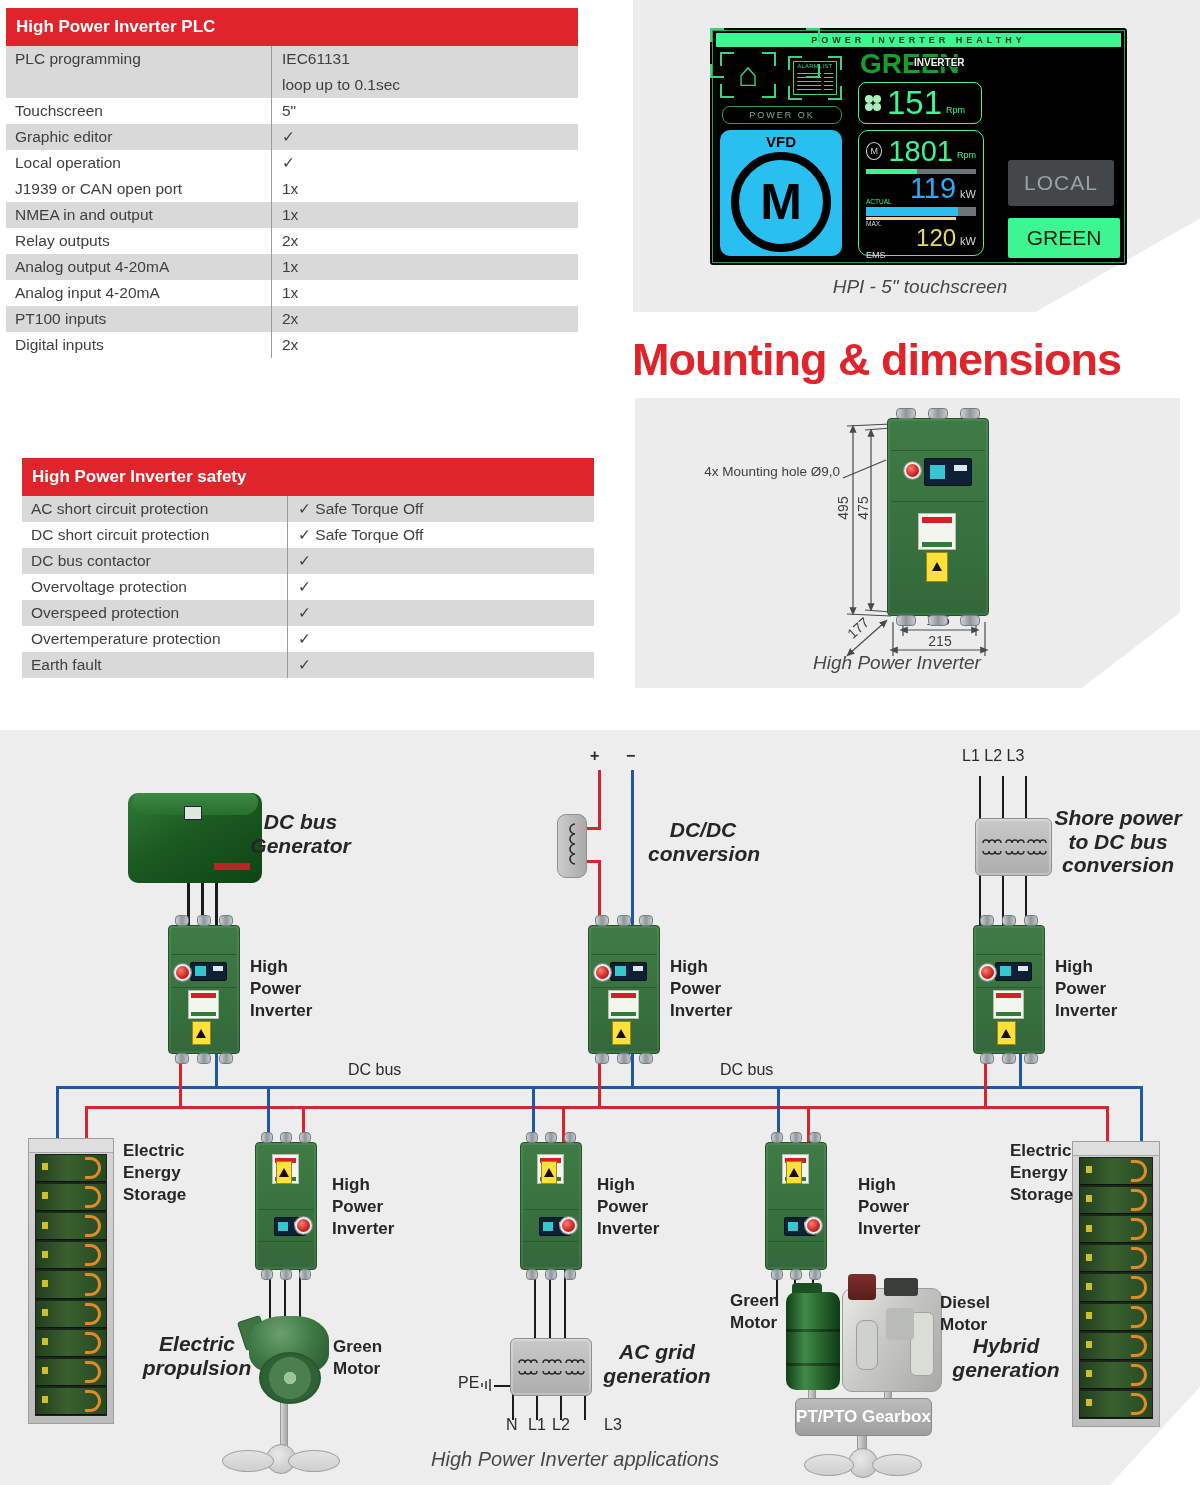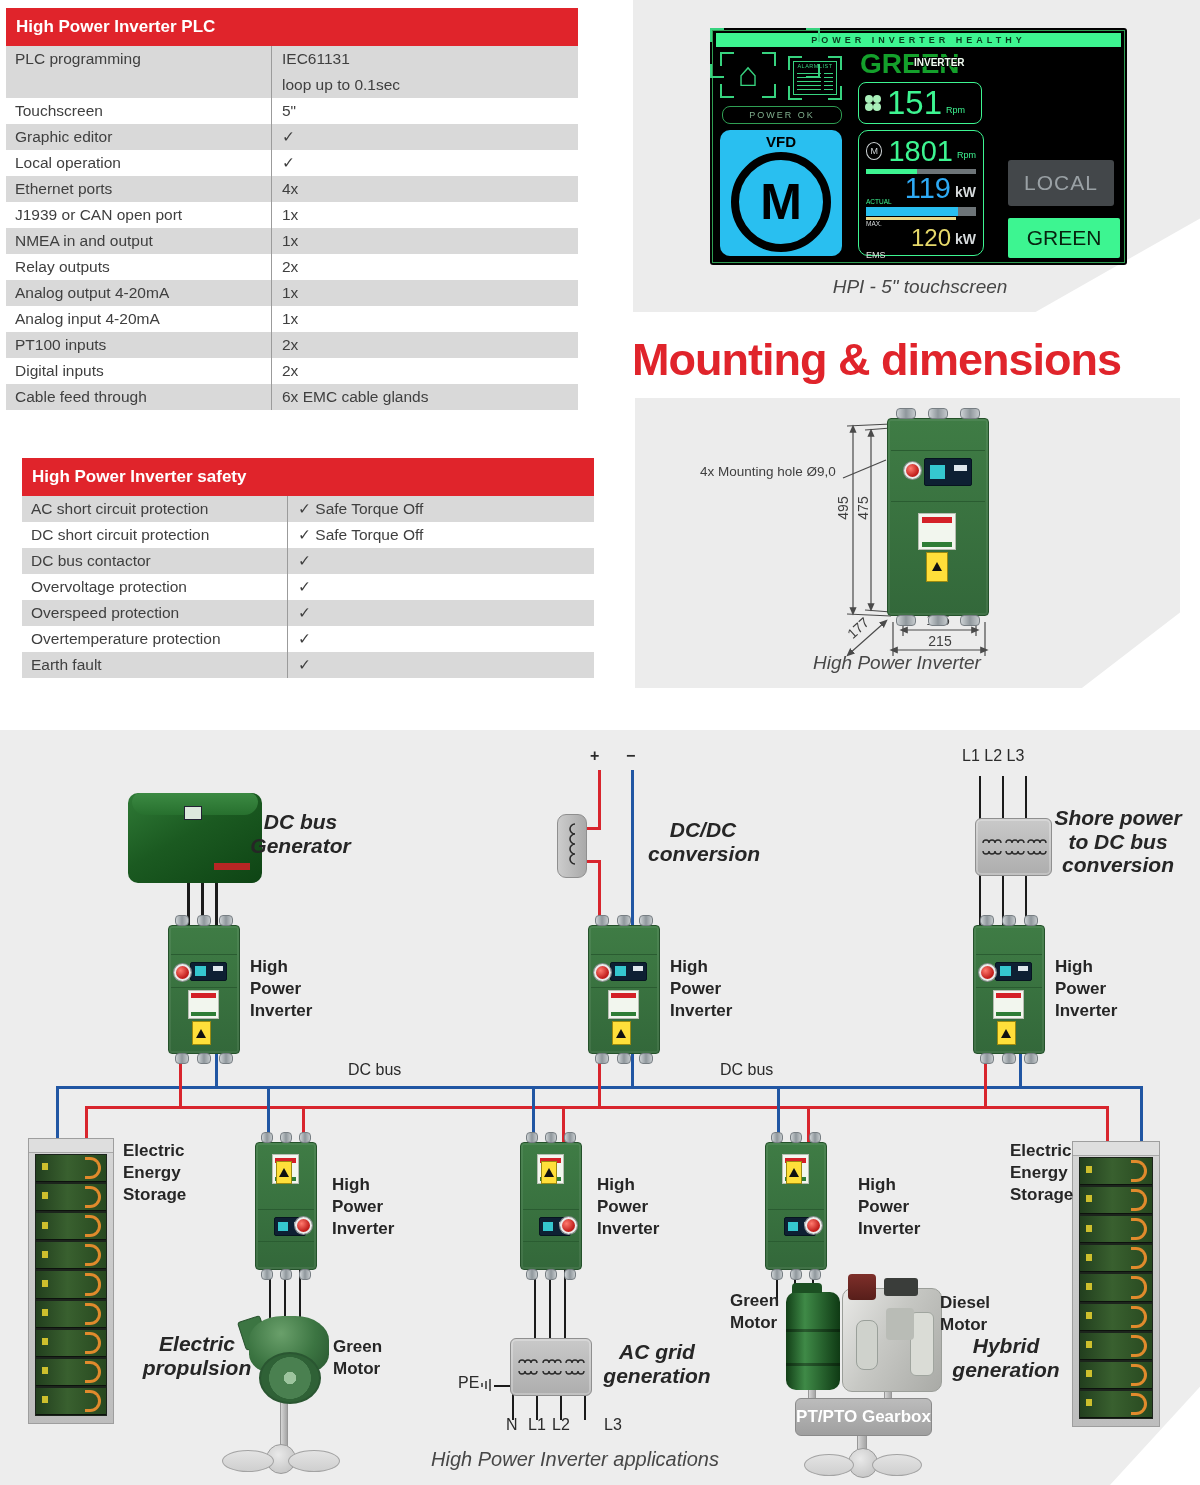--- a/index.html
+++ b/index.html
@@ -71,21 +71,21 @@
   .vfdbox .m{font-size:50px;font-weight:800;color:#000;line-height:1;}
   .mbox{position:absolute;left:148px;top:102px;width:126px;height:126px;border:1px solid #3df591;border-radius:10px;
         background:#000;box-sizing:border-box;padding:5px 7px;}
   .mrow1{display:flex;align-items:flex-start;}
   .mcirc{width:16px;height:16px;border:1.5px solid #cfd4d6;border-radius:50%;color:#cfd4d6;font-size:9px;
          text-align:center;line-height:16px;margin-top:6px;}
   .mrow1 .v{font-size:29px;color:#3df591;margin-left:6px;line-height:30px;}
   .bar1{margin-top:3px;height:5px;width:110px;background:linear-gradient(90deg,#3df591 0 46%,#6d7478 46%);}
   .kwrow{display:flex;justify-content:flex-end;align-items:flex-end;}
   .kw119{font-size:29px;color:#2eaaf5;line-height:28px;}
-  .kwu{font-size:14px;color:#d6dadc;margin:0 0 2px 4px;font-weight:bold;}
+  .kwu{font-size:11px;color:#d6dadc;margin:0 0 2px 4px;}
   .tiny{font-size:6.5px;}
   .actual{color:#3df591;margin-top:-4px;}
   .bar2{height:9px;width:110px;background:linear-gradient(90deg,#29bff0 0 84%,#6d7478 84%);margin-top:2px;}
   .bar2y{height:3px;width:110px;background:linear-gradient(90deg,#ead98a 0 82%,transparent 82%);margin-top:1px;}
   .maxl{color:#d6dadc;}
   .kw120{font-size:24px;color:#e6d96a;line-height:22px;}
   .ems{font-size:9px;color:#e0e0e0;margin-top:1px;}
   .localbtn{position:absolute;left:298px;top:132px;width:106px;height:46px;background:#43474a;border-radius:3px;
             color:#9aa1a5;font-size:21px;letter-spacing:1px;text-align:center;line-height:46px;}
   .remotebtn{position:absolute;left:298px;top:190px;width:112px;height:40px;background:#3df591;border-radius:2px;
@@ -175,21 +175,21 @@
   .hub{position:absolute;border-radius:50%;background:radial-gradient(circle at 40% 35%,#e9e9e9,#bdbdbd);border:1px solid #999;}
   .blade{position:absolute;background:linear-gradient(#e3e3e3,#cfcfcf);border:1px solid #a3a3a3;border-radius:50%;}
 
   
   .lbl{position:absolute;font-weight:700;font-size:17px;color:#262626;line-height:1.28;white-space:pre-line;}
   .lbl.it{font-style:italic;font-size:21px;text-align:center;line-height:1.12;}
   .plain{position:absolute;font-size:16px;color:#2b2b2b;white-space:pre;}
 
   
   .dim{position:absolute;font-size:14px;color:#3f3f3f;width:40px;text-align:center;}
-  .note{position:absolute;left:700px;top:464px;width:140px;font-size:13.5px;color:#3f3f3f;text-align:left;}
+  .note{position:absolute;left:700px;top:464px;width:140px;font-size:13.5px;color:#3f3f3f;text-align:right;}
 </style>
 </head>
 <body>
 
 <div class="abs panelA"></div>
 <div class="abs panelB"></div>
 <div class="abs panelC"></div>
 
 <div class="abs spec" style="left:6px;top:8px;">
   <div class="thead">High Power Inverter PLC</div>
@@ -204,24 +204,20 @@
         <span class="c2">5"</span>
       </div>
       <div class="trow alt">
         <span class="c1">Graphic editor</span>
         <span class="c2">✓</span>
       </div>
       <div class="trow">
         <span class="c1">Local operation</span>
         <span class="c2">✓</span>
       </div>
-      <div class="trow alt">
-        <span class="c1">Ethernet ports</span>
-        <span class="c2">4x</span>
-      </div>
       <div class="trow">
         <span class="c1">J1939 or CAN open port</span>
         <span class="c2">1x</span>
       </div>
       <div class="trow alt">
         <span class="c1">NMEA in and output</span>
         <span class="c2">1x</span>
       </div>
       <div class="trow">
         <span class="c1">Relay outputs</span>
@@ -235,24 +231,20 @@
         <span class="c1">Analog input 4-20mA</span>
         <span class="c2">1x</span>
       </div>
       <div class="trow alt">
         <span class="c1">PT100 inputs</span>
         <span class="c2">2x</span>
       </div>
       <div class="trow">
         <span class="c1">Digital inputs</span>
         <span class="c2">2x</span>
-      </div>
-      <div class="trow alt">
-        <span class="c1">Cable feed through</span>
-        <span class="c2">6x EMC cable glands</span>
       </div>
     </div>
 </div>
 
 <div class="abs spec" style="left:22px;top:458px;">
   <div class="thead">High Power Inverter safety</div>
   <div id="safety-rows">
       <div class="trow alt">
         <span class="c1">AC short circuit protection</span>
         <span class="c2">✓ Safe Torque Off</span>

